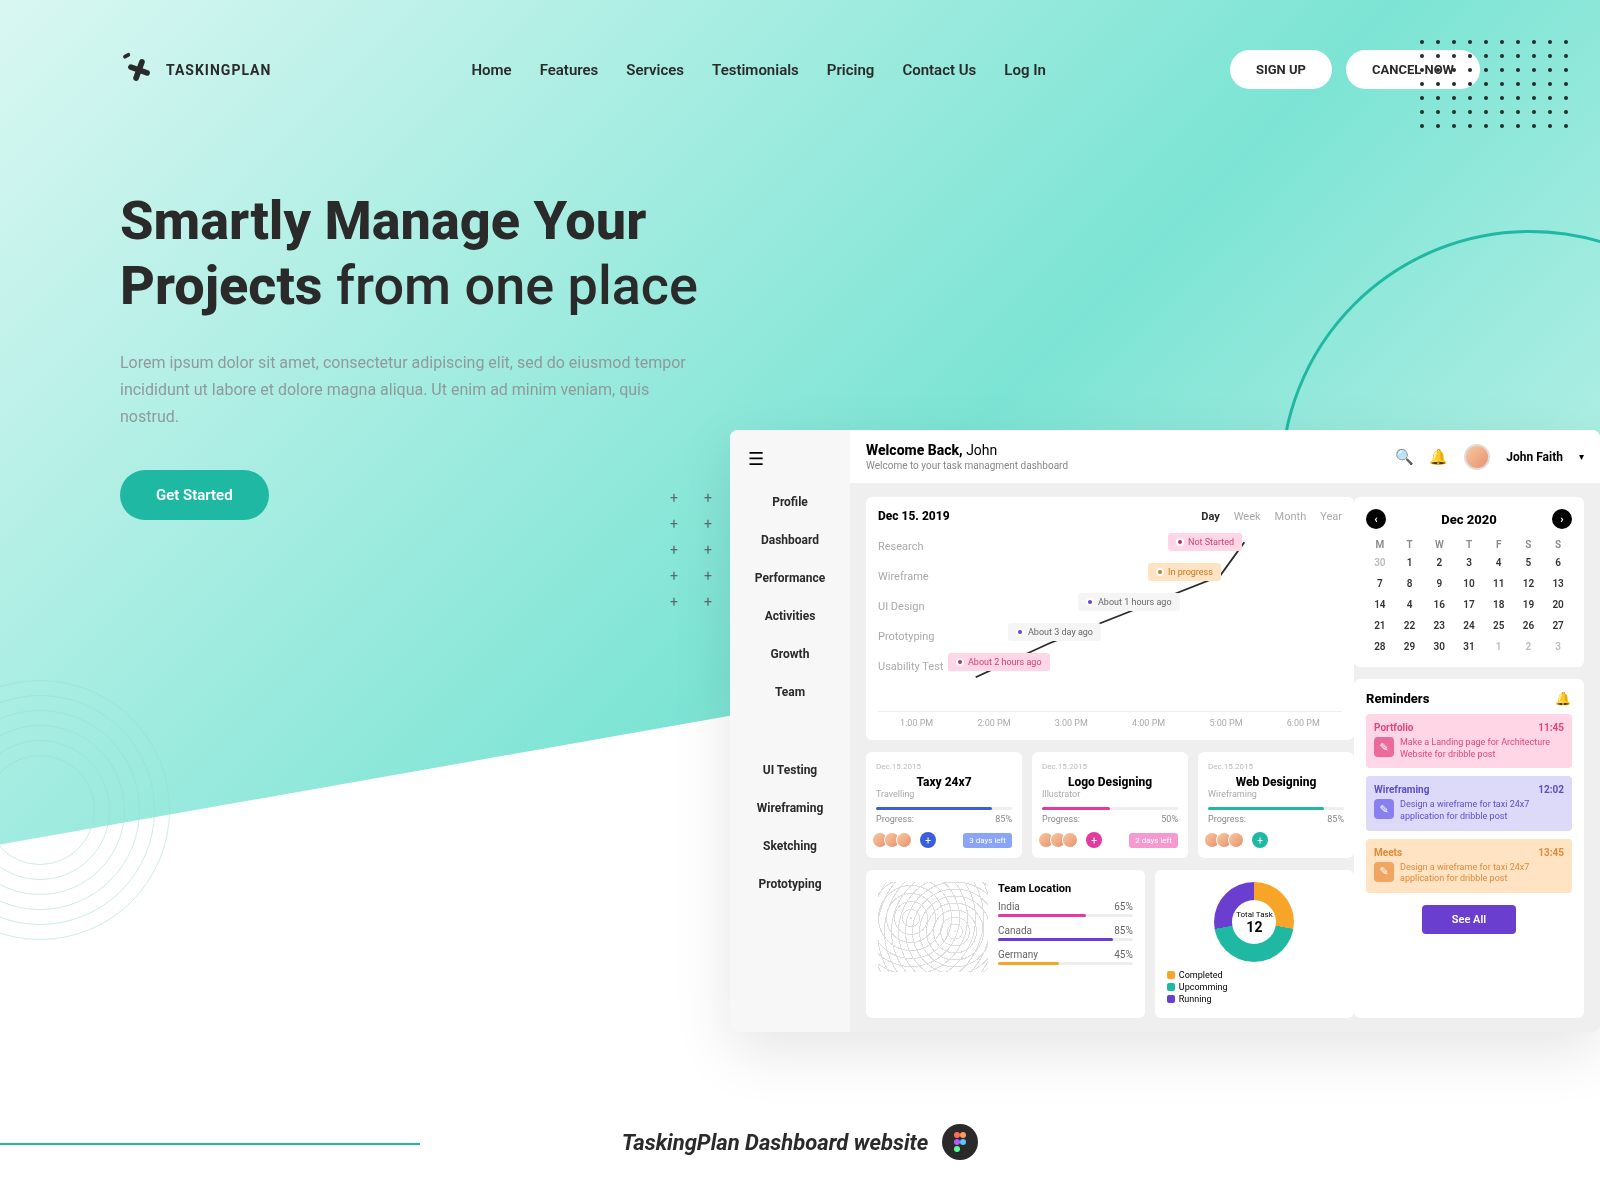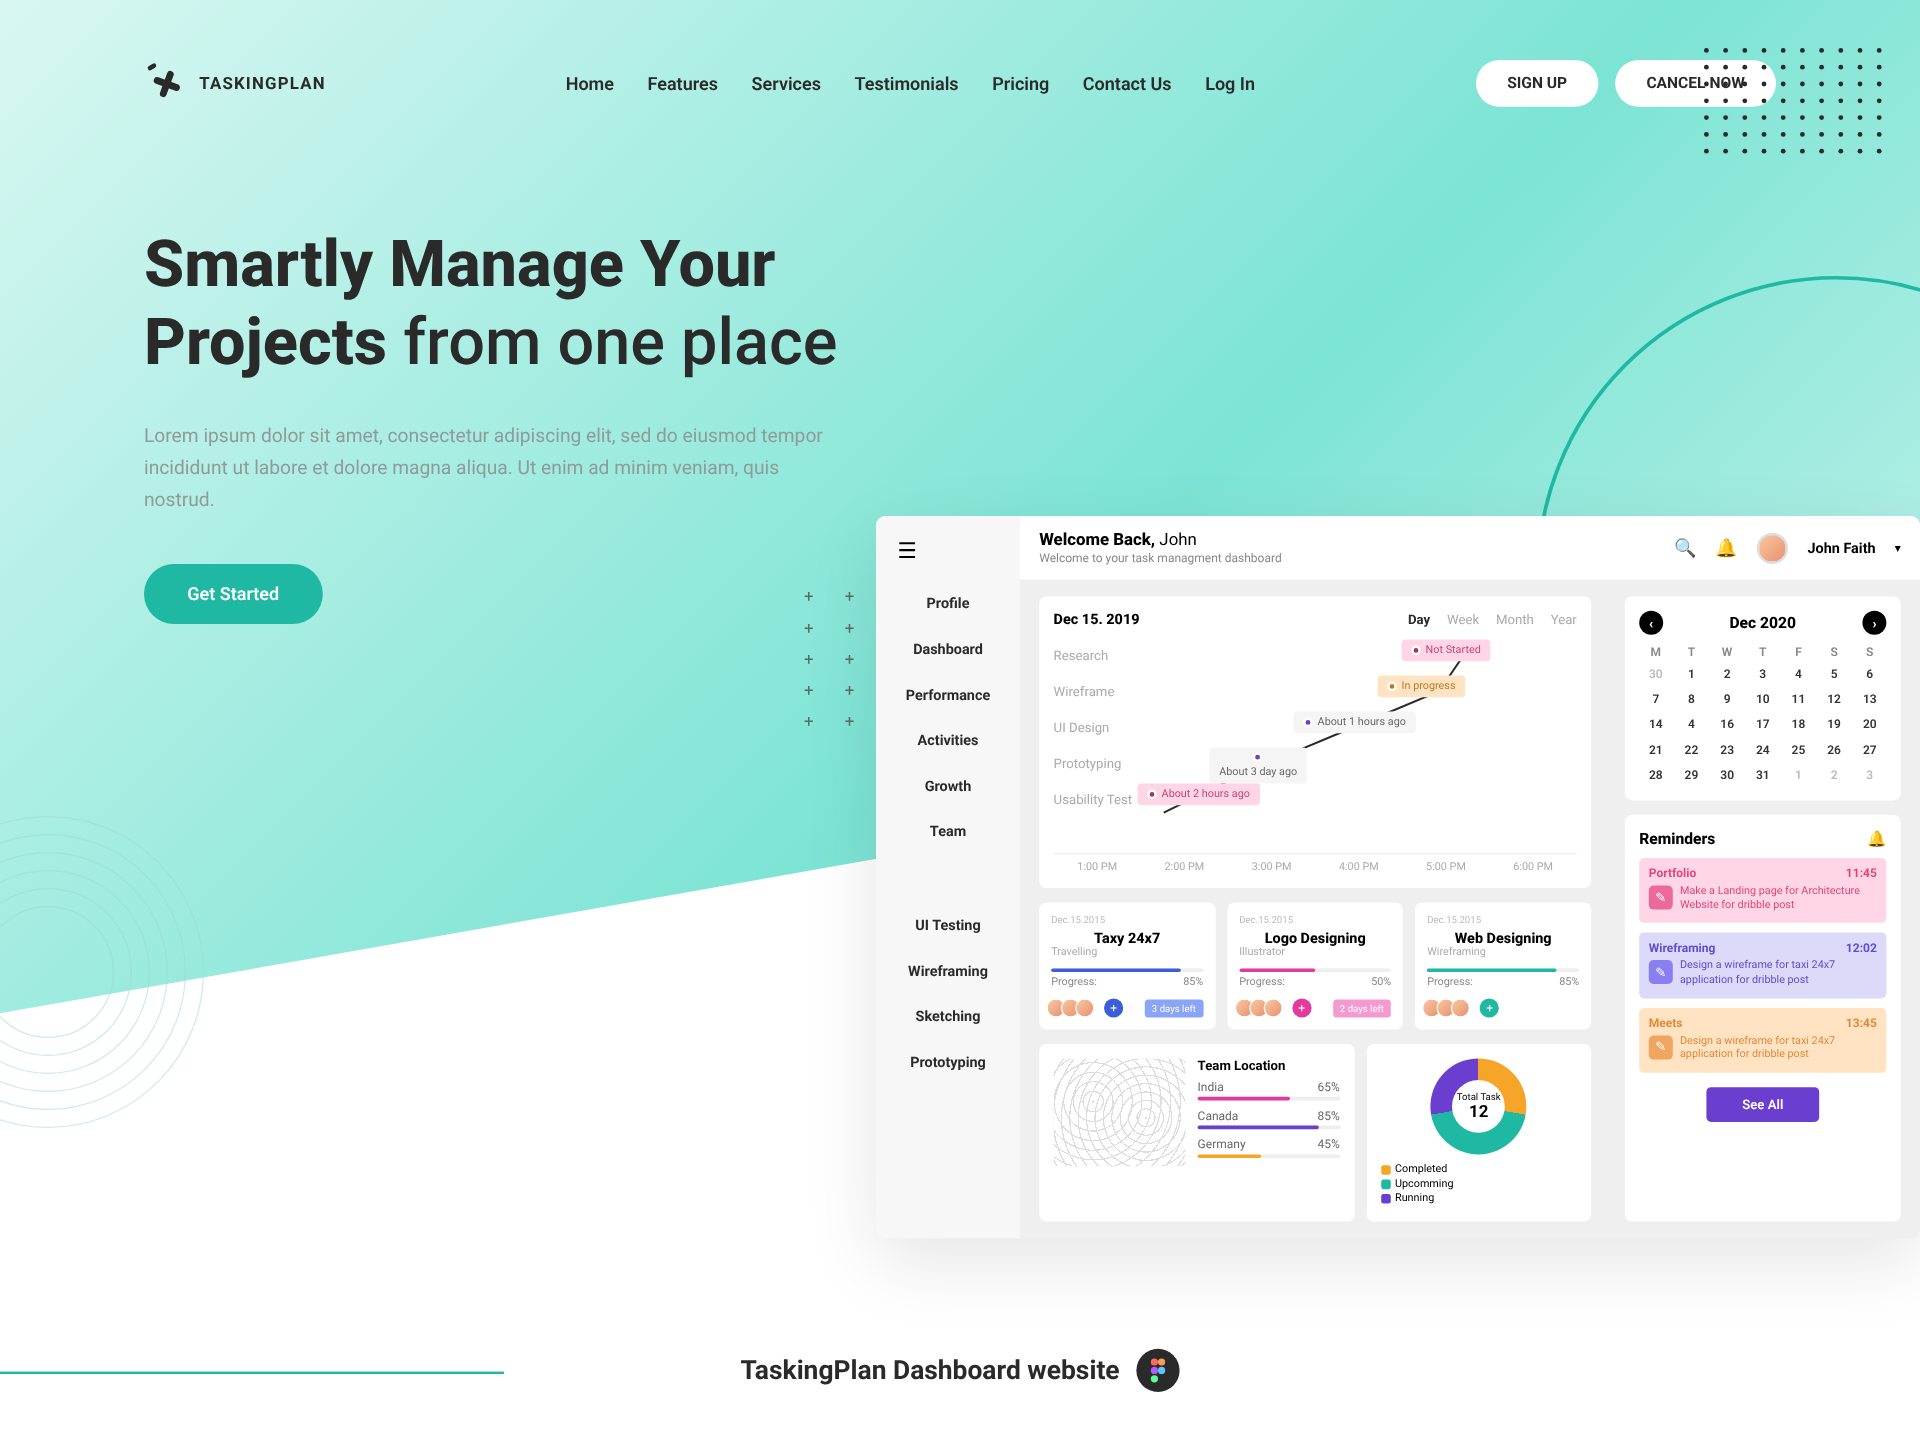--- a/index.html
+++ b/index.html
@@ -48,21 +48,21 @@
 .dash-hamb { padding: 0 18px 14px; font-size: 18px; }
 .dash-menu-item { padding: 12px 14px; font-size: 12px; font-weight: 700; color: #2a2a2a; text-align: center; cursor: pointer; }
 .dash-menu-gap { height: 40px; }
 .dash-main { flex: 1; background: #efefef; padding: 14px 16px; position: relative; }
 .dash-top { background: #fff; margin: -14px -16px 14px; padding: 12px 16px; display: flex; align-items: center; }
 .dash-welcome { font-size: 14px; font-weight: 400; }
 .dash-welcome b { font-weight: 800; }
 .dash-sub { font-size: 10px; color: #888; margin-top: 2px; }
 .dash-top-right { margin-left: auto; display: flex; align-items: center; gap: 16px; font-size: 12px; }
 .dash-avatar { width: 26px; height: 26px; border-radius: 50%; background: linear-gradient(135deg,#f8c9a0,#e89070); border: 2px solid #ddd; }
-.dash-content { display: grid; grid-template-columns: 1fr 230px; gap: 28px; }
+.dash-content { display: grid; grid-template-columns: 1fr 230px; gap: 0; }
 
 .card { background: #fff; border-radius: 6px; padding: 12px; }
 .timeline-head { display: flex; align-items: center; font-size: 12px; }
 .timeline-head b { font-weight: 800; }
 .time-tabs { margin-left: auto; display: flex; gap: 14px; font-size: 11px; color: #aaa; }
 .time-tabs .active { color: #2a2a2a; font-weight: 700; }
 .timeline-body { position: relative; height: 180px; margin-top: 8px; }
 .timeline-row { font-size: 11px; color: #aaa; height: 30px; display: flex; align-items: center; }
 .timeline-chip { position: absolute; font-size: 9px; padding: 4px 8px; border-radius: 3px; display: flex; align-items: center; gap: 4px; }
 .chip-dot { width: 8px; height: 8px; border-radius: 50%; border: 2px solid #fff; }
@@ -111,21 +111,21 @@
 
 .rem-head { display: flex; justify-content: space-between; align-items: center; font-size: 13px; font-weight: 800; text-align: right; }
 .rem-card { border-radius: 4px; padding: 8px; margin-top: 8px; }
 .rem-top { display: flex; justify-content: space-between; font-size: 10px; font-weight: 700; }
 .rem-body { display: flex; gap: 6px; margin-top: 4px; }
 .rem-icon { width: 20px; height: 20px; border-radius: 4px; color: #fff; font-size: 11px; display: flex; align-items: center; justify-content: center; flex-shrink: 0; }
 .rem-text { font-size: 9px; line-height: 1.3; }
 .see-all { margin: 12px auto 0; display: block; background: #6a3fcf; color: #fff; border: none; padding: 8px 30px; border-radius: 4px; font-size: 11px; font-weight: 600; cursor: pointer; }
 
 
-.footer-caption { position: absolute; bottom: 40px; left: 0; right: 0; display: flex; align-items: center; justify-content: center; gap: 14px; font-size: 22px; font-weight: 700; color: #2a2a2a; }
+.footer-caption { position: absolute; bottom: 40px; left: 0; right: 0; display: flex; align-items: center; justify-content: center; gap: 14px; font-size: 22px; font-weight: 700; color: #2a2a2a; font-style: italic; }
 .footer-line { position: absolute; bottom: 55px; left: 0; width: 420px; height: 2px; background: #1fb8a3; }
 .figma-icon { width: 36px; height: 36px; background: #2a2a2a; border-radius: 50%; display: flex; align-items: center; justify-content: center; }
 
 
 .white-bg { position: absolute; top: 700px; left: -100px; width: 1900px; height: 700px; background: #fff; transform: rotate(-10deg); z-index: -1; }
 
 svg.timeline-line { position: absolute; top: 0; left: 0; width: 100%; height: 100%; pointer-events: none; }
 </style>
 </head>
 <body>
@@ -332,21 +332,21 @@
                   <span>Not Started</span>
                 </div>
                 <div class="timeline-chip" style="background: rgb(255, 227, 194); color: rgb(194, 122, 32); top: 32px; left: 270px;">
                   <span class="chip-dot" style="background: rgb(194, 122, 32);"></span>
                   <span>In progress</span>
                 </div>
                 <div class="timeline-chip" style="background: rgb(245, 245, 245); color: rgb(102, 102, 102); top: 62px; left: 200px;">
                   <span class="chip-dot" style="background: rgb(106, 63, 207);"></span>
                   <span>About 1 hours ago</span>
                 </div>
-                <div class="timeline-chip" style="background: rgb(245, 245, 245); color: rgb(102, 102, 102); top: 92px; left: 130px; flex-direction: column;">
+                <div class="timeline-chip" style="background: rgb(245, 245, 245); color: rgb(102, 102, 102); top: 92px; left: 130px;">
                   <span class="chip-dot" style="background: rgb(106, 63, 207);"></span>
                   <span>About 3 day ago</span>
                 </div>
                 <div class="timeline-chip" style="background: rgb(255, 214, 229); color: rgb(201, 69, 122); top: 122px; left: 70px;">
                   <span class="chip-dot" style="background: rgb(176, 48, 96);"></span>
                   <span>About 2 hours ago</span>
                 </div>
               </div>
           </div>
           <div class="timeline-hours">

